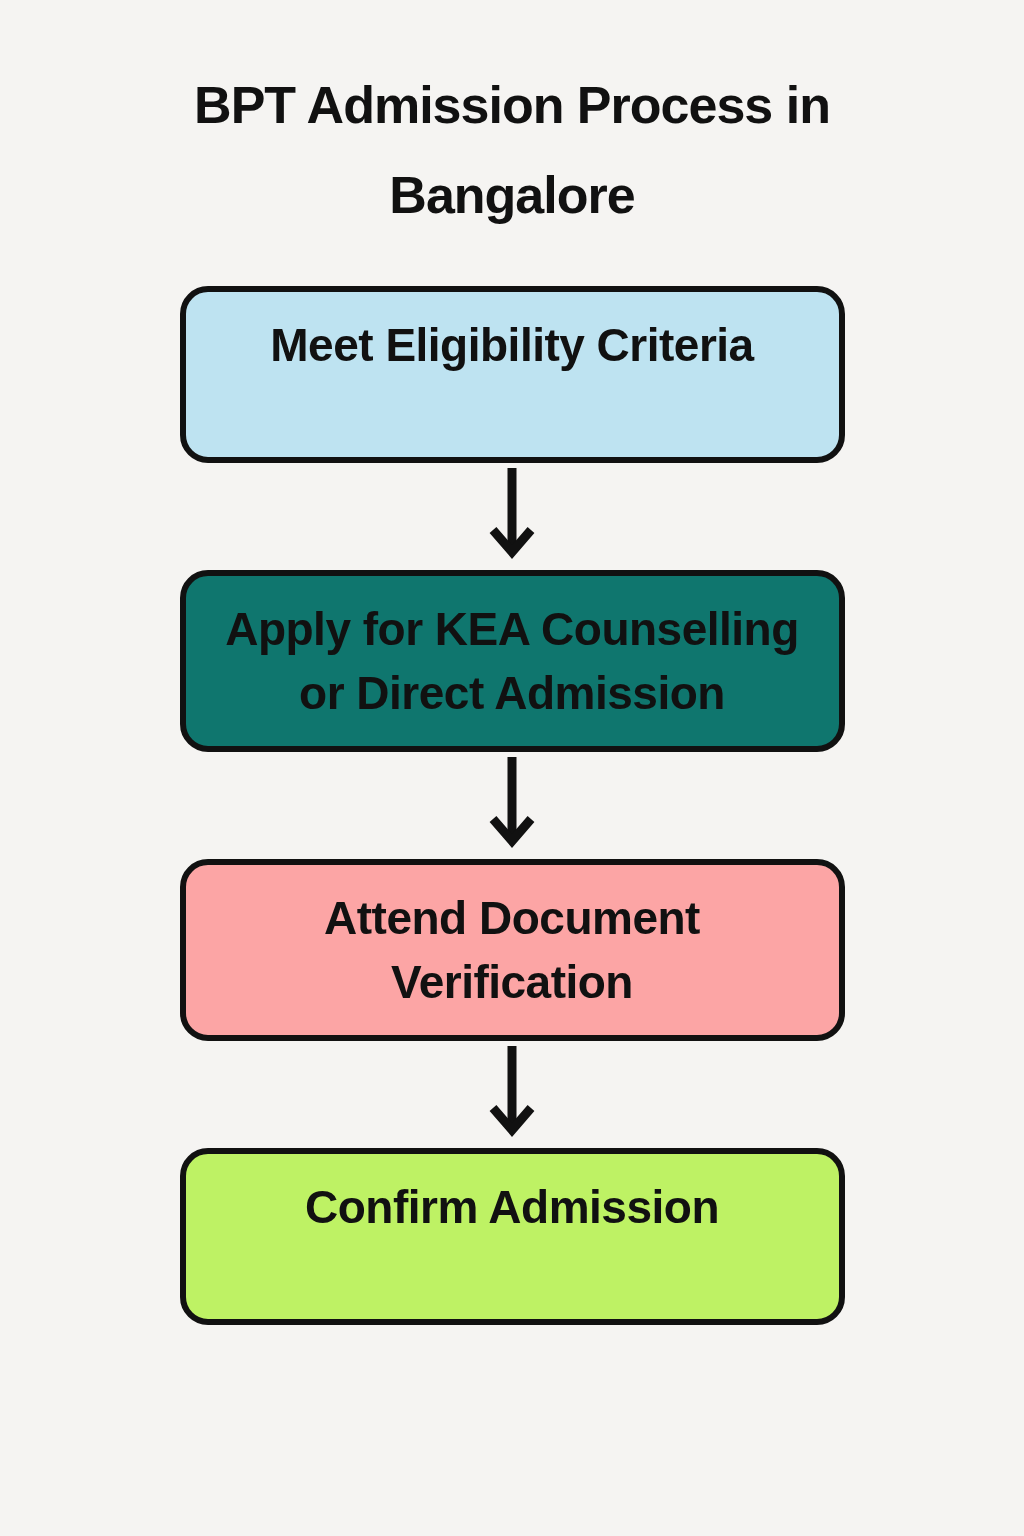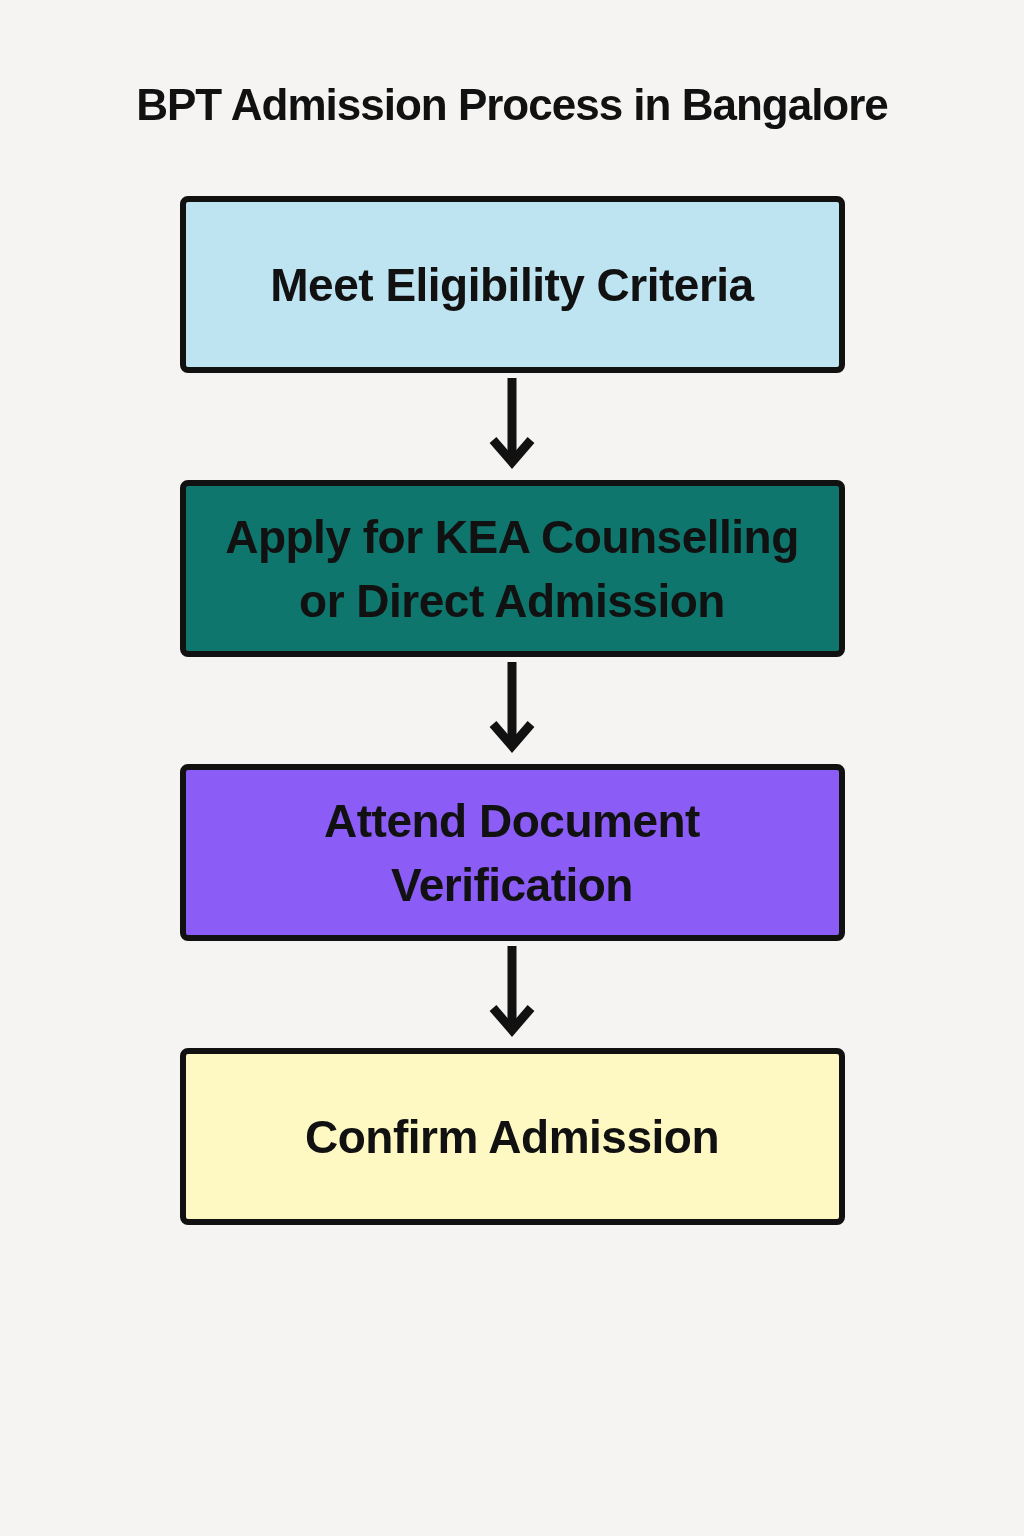--- a/index.html
+++ b/index.html
@@ -10,43 +10,42 @@
     background: #f5f4f2;
     font-family: "Liberation Sans", sans-serif;
     color: #111111;
     overflow: hidden;
   }
   .title {
     margin: 0 auto;
     padding-top: 60px;
     max-width: 880px;
     text-align: center;
-    font-size: 44px;
+    font-size: 52px;
     line-height: 90px;
     font-weight: bold;
     letter-spacing: -1px;
   }
   .flow {
     width: 665px;
     margin: 46px auto 0;
     display: flex;
     flex-direction: column;
     align-items: center;
   }
   .node {
     box-sizing: border-box;
     width: 665px;
     min-height: 177px;
     border: 6px solid #111111;
-    border-radius: 8px;
+    border-radius: 28px;
     display: flex;
-    align-items: center;
     justify-content: center;
     text-align: center;
-    padding: 4px 24px;
+    padding: 21px 24px;
   }
   .node .label {
     font-size: 46px;
     line-height: 64px;
     font-weight: bold;
     letter-spacing: -0.5px;
   }
   .arrow {
     display: block;
     margin: 5px 0;
@@ -79,27 +78,27 @@
 
     <div class="node" style="background-color: #0f766e;">
       <span class="label">Apply for KEA Counselling<br>or Direct Admission</span>
     </div>
 
     <svg class="arrow" width="64" height="97" viewBox="0 0 64 97" xmlns="http://www.w3.org/2000/svg" style="color: rgb(17, 17, 17);">
       <line x1="32" y1="0" x2="32" y2="84"></line>
       <polyline points="13,62 32,84 51,62"></polyline>
     </svg>
 
-    <div class="node" style="background-color: #8b5cf6;">
+    <div class="node" style="background-color: #fca5a5;">
       <span class="label">Attend Document<br>Verification</span>
     </div>
 
     <svg class="arrow" width="64" height="97" viewBox="0 0 64 97" xmlns="http://www.w3.org/2000/svg" style="color: rgb(17, 17, 17);">
       <line x1="32" y1="0" x2="32" y2="84"></line>
       <polyline points="13,62 32,84 51,62"></polyline>
     </svg>
 
-    <div class="node" style="background-color: #fef9c3;">
+    <div class="node" style="background-color: #bef264;">
       <span class="label">Confirm Admission</span>
     </div>
 
   </div>
 </div>
 
 </body></html>

